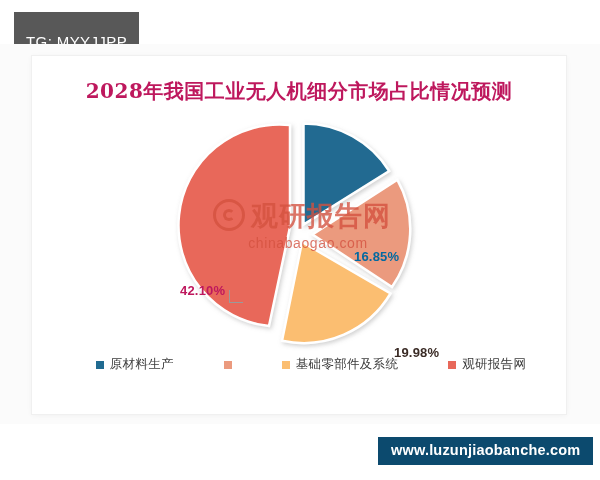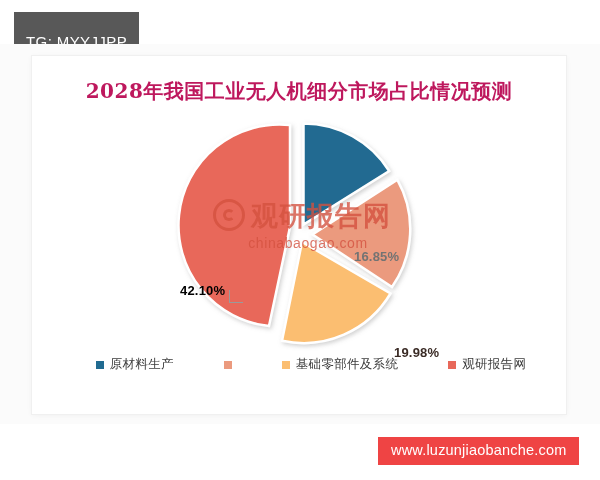--- a/index.html
+++ b/index.html
@@ -137,24 +137,24 @@
 
   
   .pie-label {
     position: absolute;
     font-family: "Liberation Sans", sans-serif;
     font-size: 13px;
     font-weight: bold;
     white-space: nowrap;
     letter-spacing: 0.2px;
   }
-  .lbl-a { left: 322px; top: 147px; color: #737373; }
+  .lbl-a { left: 322px; top: 147px; color: #0369a1; }
   .lbl-b { left: 362px; top: 231px; color: #3a2b25; margin-top: 12px; }
   .lbl-c { left: 296px; top: 310px; color: #5a3d12; }
-  .lbl-d { left: 148px; top: 181px; color: #000000; }
+  .lbl-d { left: 148px; top: 181px; color: #be185d; }
 
   .leader {
     position: absolute;
     left: 197px;
     top: 188px;
     width: 13px;
     height: 12px;
     border-left: 1px solid #9a9a9a;
     border-bottom: 1px solid #9a9a9a;
   }
@@ -187,27 +187,28 @@
     font-size: 12.5px;
     color: #3b3b3b;
     letter-spacing: 0.3px;
   }
 
   
   .url-bar {
     position: absolute;
     left: 378px;
     top: 437px;
-    background: #ef4444;
+    background: #0c4a6e;
     color: #ffffff;
     font-size: 14.5px;
     letter-spacing: 0.2px;
     padding: 6px 13px 7px 13px;
     line-height: 1;
     white-space: nowrap;
+    font-weight: bold;
   }
 </style>
 </head>
 <body>
 
 <div class="tg-tag">TG: MYYJJPP</div>
 
 <div class="page-bg"></div>
 
 <div class="chart-card">

